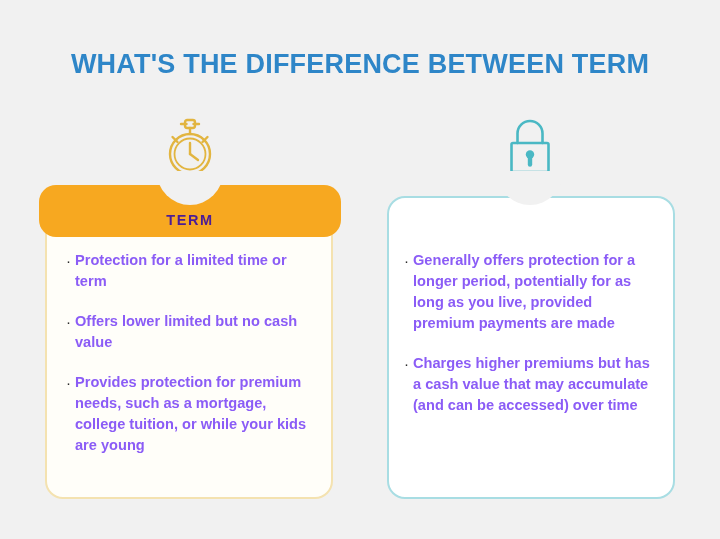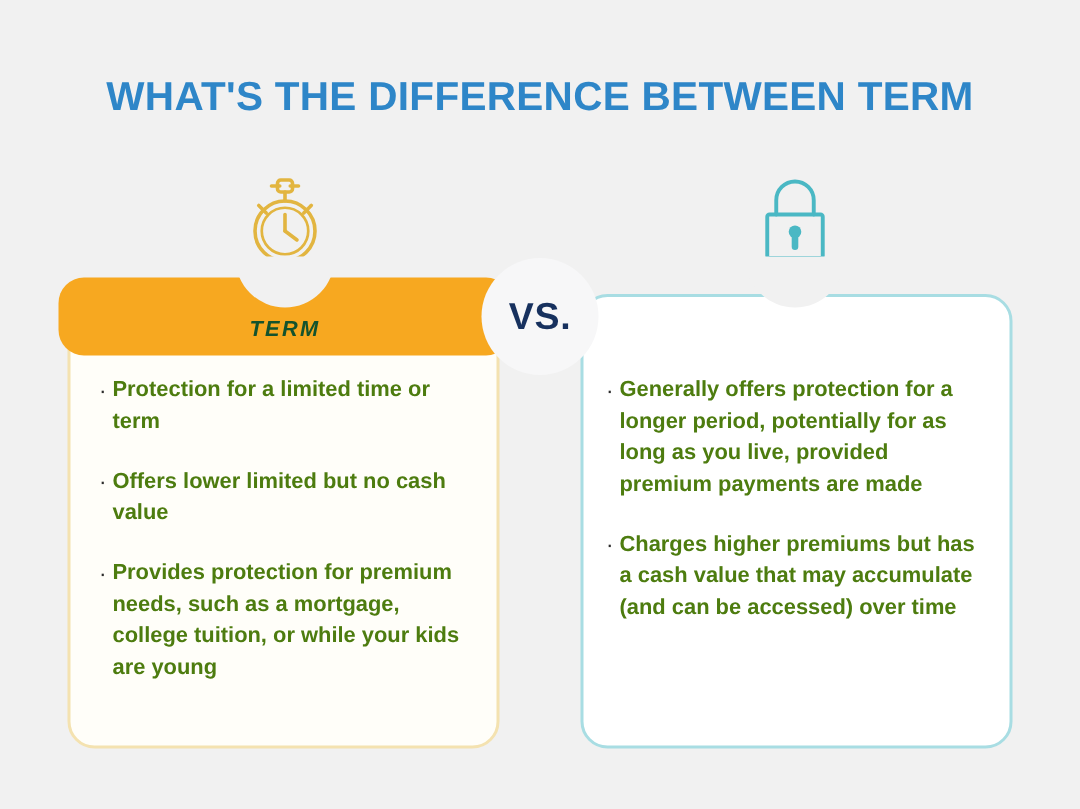--- a/index.html
+++ b/index.html
@@ -96,21 +96,21 @@
     width: 304px;
     background: #35c2d1;
   }
   .bar-label {
     font-family: "Liberation Sans", sans-serif;
     font-weight: bold;
     font-size: 14.5px;
     letter-spacing: 1.6px;
     color: #ffffff;
   }
-  #bar-term .bar-label { color: #14532d; font-style: italic; }
+  #bar-term .bar-label { color: #4c1d95; }
 
   
   .bar-notch {
     position: absolute;
     top: 171px;
     width: 66px;
     height: 34px;
     border-radius: 0 0 34px 34px;
     background: #f1f1f1;
   }
@@ -157,21 +157,21 @@
     flex: 0 0 auto;
     width: 9px;
     font-size: 15px;
     line-height: 21px;
     color: #2b2b2b;
   }
   .bullet-text {
     font-family: "Liberation Sans", sans-serif;
     font-size: 14.6px;
     line-height: 21px;
-    color: #4d7c0f;
+    color: #8b5cf6;
     font-weight: 600;
   }
 </style>
 </head>
 <body>
 
 <div id="canvas">
 
   <div id="title-block">
     <div class="title-line">WHAT'S THE DIFFERENCE BETWEEN TERM</div>
@@ -208,23 +208,20 @@
   <div class="card" id="card-term"></div>
   <div class="card" id="card-cash"></div>
 
   <div class="header-bar" id="bar-term">
     <span class="bar-label">TERM</span>
   </div>
 
   <div class="bar-notch" id="notch-term"></div>
   <div class="bar-notch" id="notch-cash"></div>
 
-  <div id="vs-circle">
-    <span id="vs-label">VS.</span>
-  </div>
 
   <div class="bullet-list" id="list-term">
     <div class="bullet-item">
       <span class="bullet-dot">·</span>
       <span class="bullet-text">Protection for a limited time or term</span>
     </div>
     <div class="bullet-item">
       <span class="bullet-dot">·</span>
       <span class="bullet-text">Offers lower limited but no cash value</span>
     </div>

